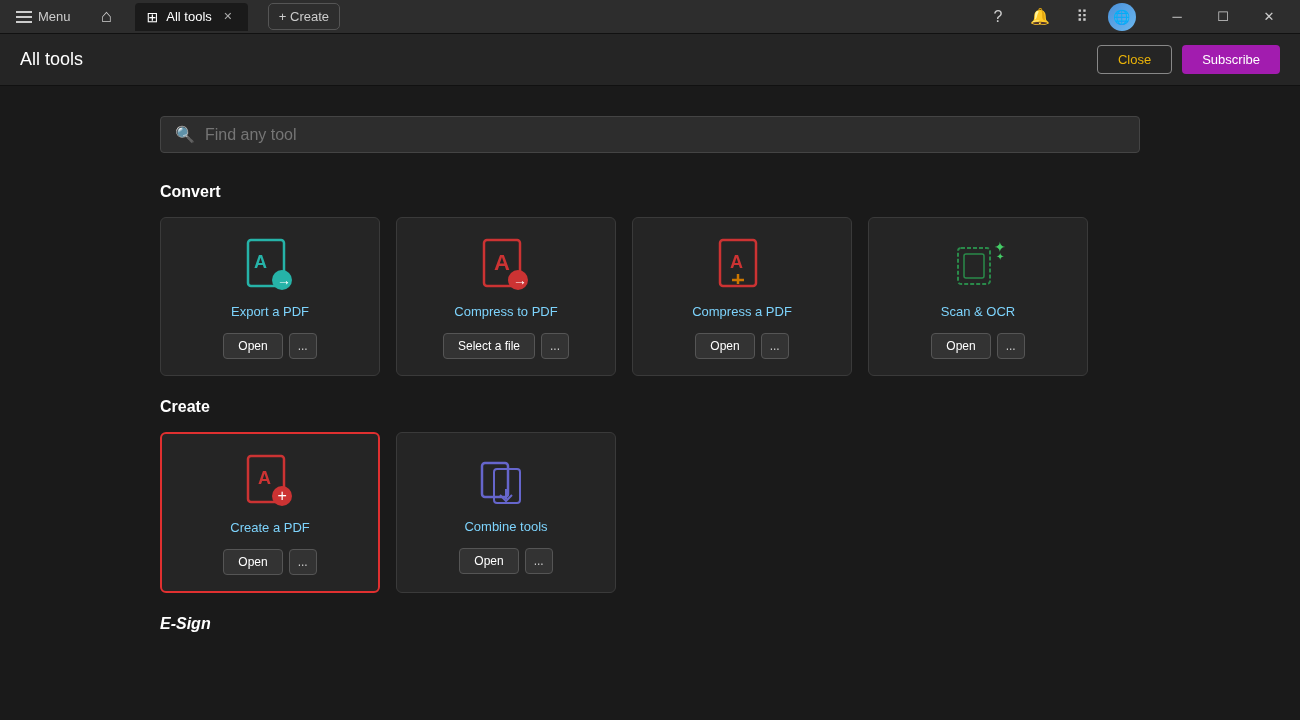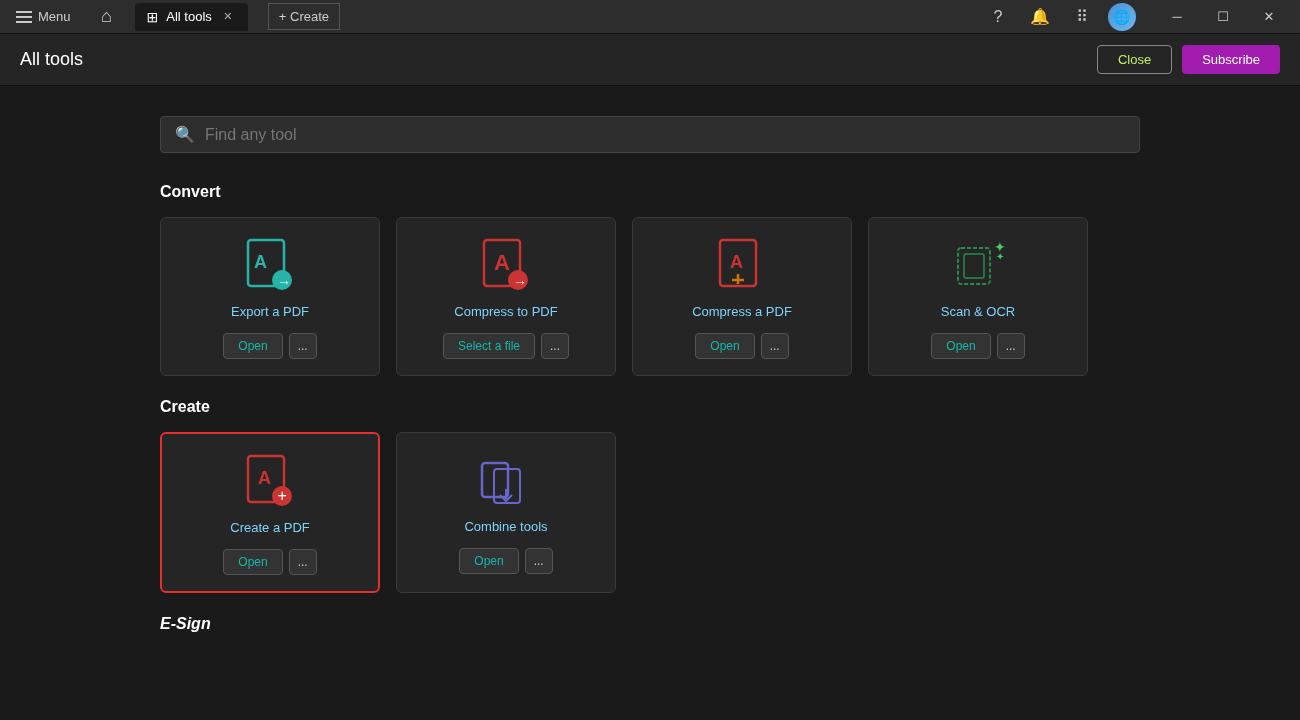--- a/index.html
+++ b/index.html
@@ -60,21 +60,21 @@
       width: 16px; height: 16px;
       display: flex; align-items: center; justify-content: center;
       border-radius: 50%; font-size: 11px; color: #aaa;
       cursor: pointer;
     }
 
     .new-tab-btn {
       display: flex; align-items: center; gap: 4px;
       padding: 5px 10px;
       border: 1px solid #555;
-      border-radius: 0;
+      border-radius: 5px;
       color: #ccc;
       font-size: 13px;
       cursor: pointer;
       margin-left: 8px;
     }
 
     .titlebar-right {
       margin-left: auto;
       display: flex; align-items: center; gap: 10px;
     }
@@ -111,21 +111,21 @@
       font-weight: 500;
       color: #fff;
       flex: 1;
     }
     .header-actions { display: flex; gap: 10px; }
     .btn-close {
       padding: 6px 20px;
       border: 1px solid #888;
       border-radius: 4px;
       background: transparent;
-      color: #bef264;
+      color: #eab308;
       font-size: 13px;
       cursor: pointer;
     }
     .btn-subscribe {
       padding: 6px 20px;
       border: none;
       border-radius: 4px;
       background: #a21caf;
       color: #fff;
       font-size: 13px;
@@ -210,21 +210,21 @@
     }
 
     .tool-actions {
       display: flex; gap: 6px;
     }
     .btn-action {
       padding: 4px 14px;
       border: 1px solid #555;
       border-radius: 4px;
       background: #333;
-      color: #14b8a6;
+      color: #ffffff;
       font-size: 12px;
       cursor: pointer;
     }
     .btn-more {
       padding: 5px 8px;
       border: 1px solid #555;
       border-radius: 4px;
       background: #333;
       color: #ccc;
       font-size: 12px;

